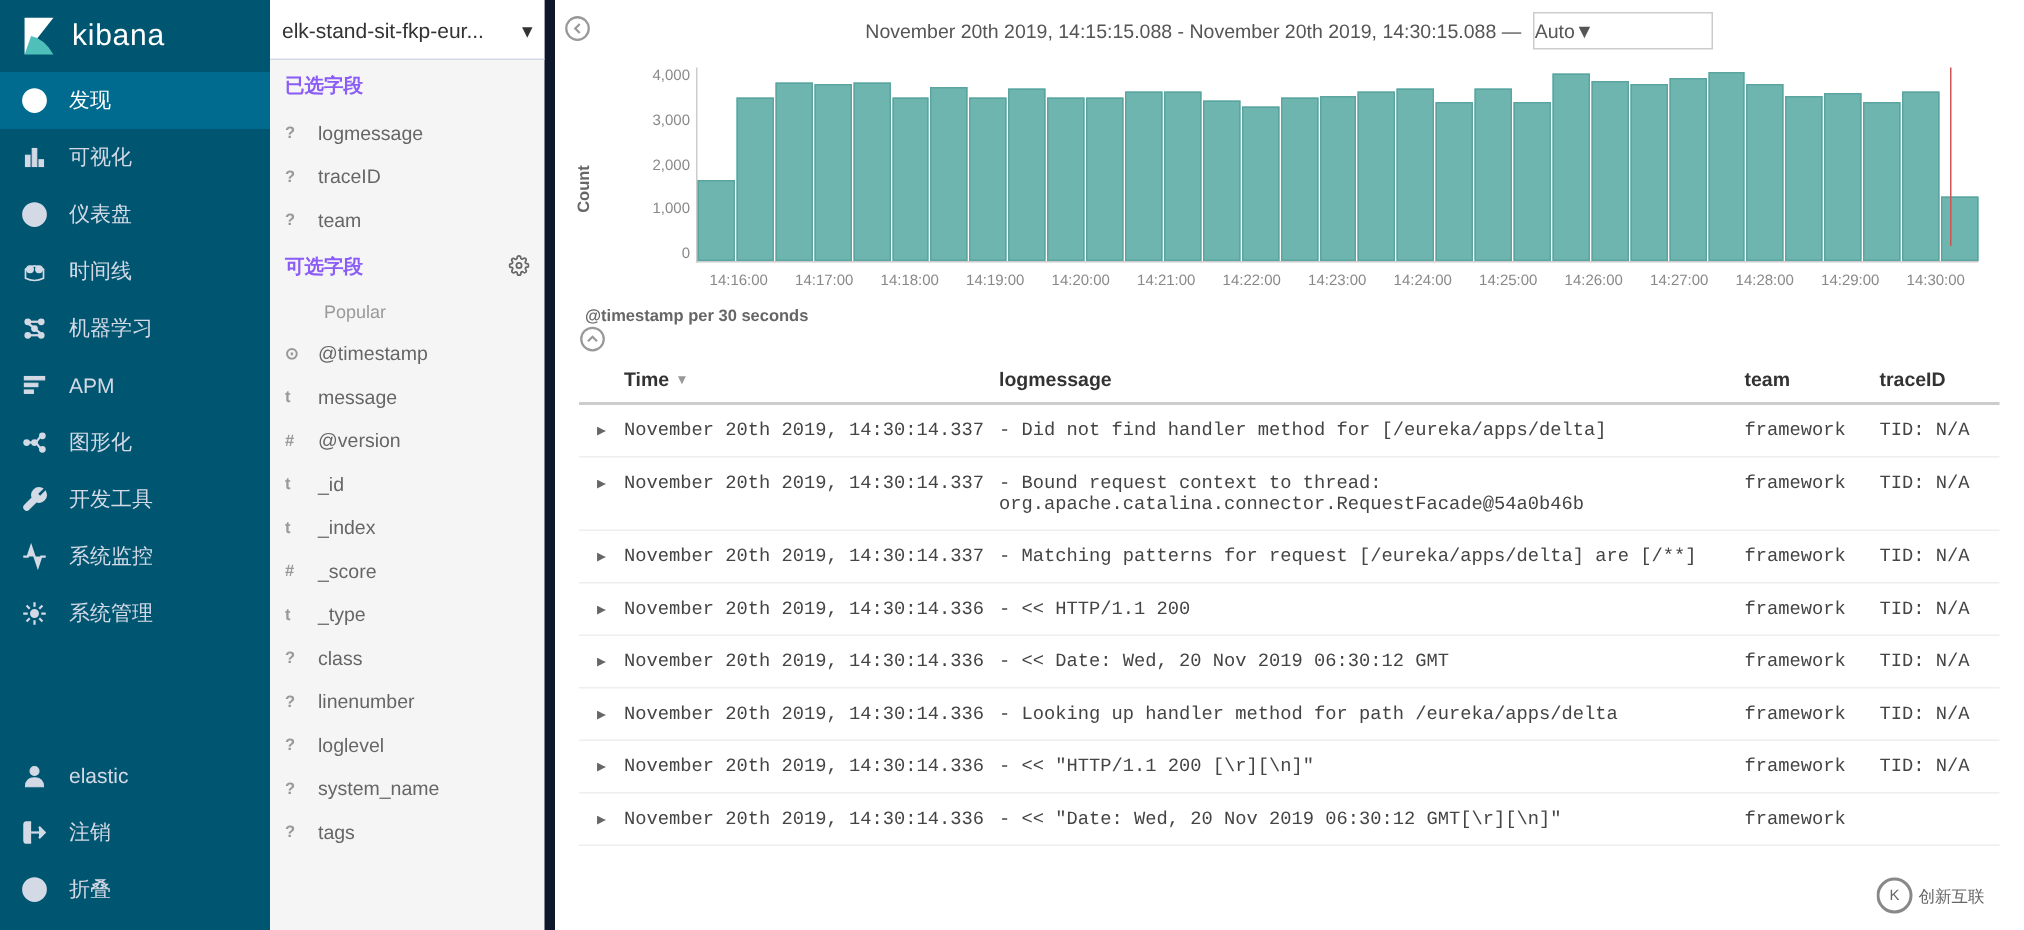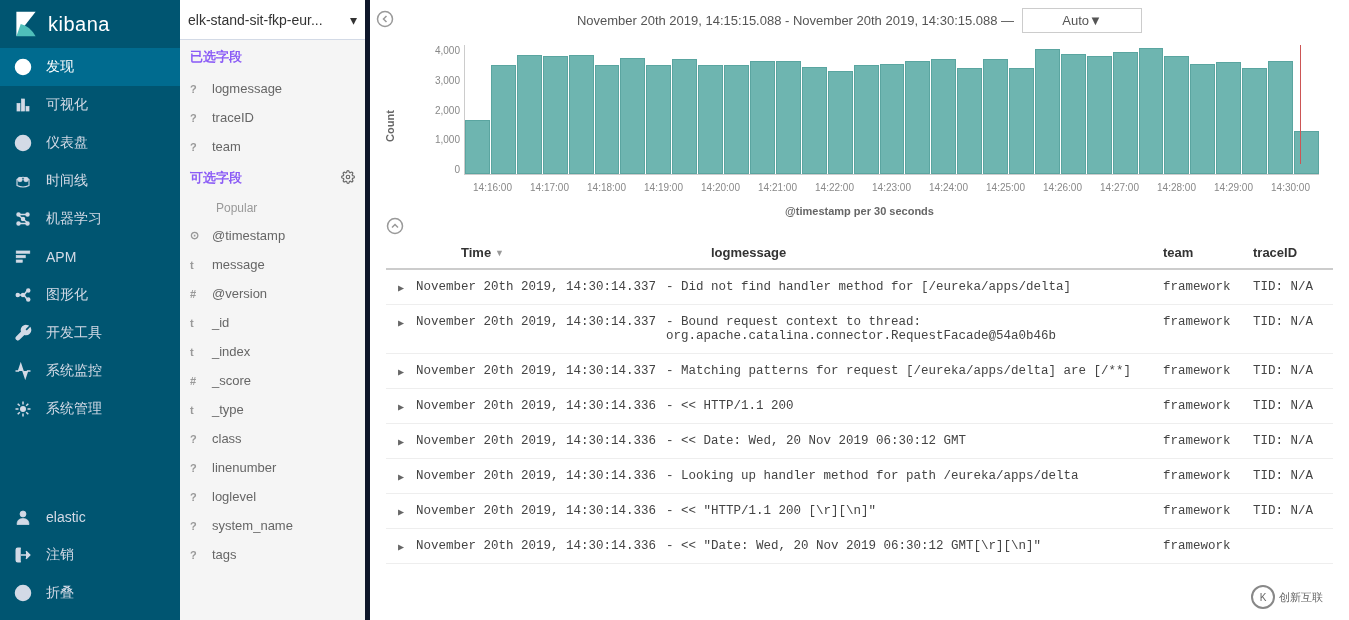--- a/index.html
+++ b/index.html
@@ -12,57 +12,57 @@
     .logo-icon { width: 28px; height: 28px; margin-right: 8px; }
     .logo-text { font-size: 20px; font-weight: 400; letter-spacing: 0.5px; }
     .nav-items { flex: 1; }
     .nav-item { display: flex; align-items: center; padding: 10px 14px; cursor: pointer; color: #d3dae6; font-size: 14px; }
     .nav-item.active { background: #006b8f; color: #fff; }
     .nav-icon { width: 18px; height: 18px; margin-right: 14px; display: inline-flex; align-items: center; justify-content: center; }
     .nav-icon svg { width: 18px; height: 18px; fill: currentColor; stroke: currentColor; }
     .nav-bottom { margin-top: auto; padding-bottom: 8px; }
     
     
-    .fields-sidebar { width: 190px; background: #f5f5f5; border-right: 5px solid #0f172a; flex-shrink: 0; overflow-y: auto; }
+    .fields-sidebar { width: 190px; background: #f5f5f5; border-right: 7px solid #0f172a; flex-shrink: 0; overflow-y: auto; }
     .index-selector { padding: 6px 8px; border-bottom: 1px solid #d3dae6; display: flex; align-items: center; justify-content: space-between; cursor: pointer; background: #fff; font-size: 14px; height: 40px; }
     .index-selector-text { overflow: hidden; text-overflow: ellipsis; white-space: nowrap; }
     .section-header { padding: 8px 10px; font-size: 13px; font-weight: 600; color: #8b5cf6; display: flex; justify-content: space-between; align-items: center; }
     .field-item { display: flex; align-items: center; padding: 7px 10px; cursor: pointer; font-size: 13px; color: #666; }
     .field-type { width: 14px; margin-right: 8px; font-size: 11px; color: #999; font-weight: 600; }
     .popular-label { padding: 6px 10px; font-size: 12px; color: #999; margin-left: 26px; }
     .gear-btn { cursor: pointer; color: #666; }
     
     
     .main { flex: 1; display: flex; flex-direction: column; overflow: hidden; }
     .collapse-btn { position: absolute; left: 376px; top: 10px; width: 18px; height: 18px; color: #999; cursor: pointer; z-index: 10; }
     
     
     .time-header { display: flex; justify-content: center; align-items: center; padding: 8px 16px; font-size: 13px; color: #555; gap: 8px; }
-    .interval-select { border: 1px solid #ccc; padding: 4px 0; font-size: 13px; display: flex; align-items: center; justify-content: center; width: 120px; cursor: pointer; }
+    .interval-select { border: 1px solid #ccc; padding: 4px 0; font-size: 13px; display: flex; align-items: center; justify-content: flex-start; width: 120px; cursor: pointer; }
     
     
     .chart-area { padding: 4px 20px 10px 20px; position: relative; height: 170px; }
     .chart-ylabel { position: absolute; left: 4px; top: 50%; transform: translateY(-50%) rotate(-90deg); font-size: 11px; color: #666; font-weight: 600; }
     .chart-container { margin-left: 40px; height: 140px; position: relative; }
     .y-axis { position: absolute; left: -6px; top: 0; height: 130px; display: flex; flex-direction: column; justify-content: space-between; font-size: 10px; color: #888; text-align: right; width: 36px; }
     .y-tick { text-align: right; }
     .bars-container { position: absolute; left: 34px; bottom: 10px; right: 10px; height: 130px; display: flex; align-items: flex-end; gap: 1px; border-left: 1px solid #ccc; border-bottom: 1px solid #ccc; }
     .bar { flex: 1; background: #6eb5b0; border: 1px solid #5aa5a0; }
     .x-axis { position: absolute; left: 34px; right: 10px; bottom: -8px; display: flex; font-size: 10px; color: #888; }
     .x-tick { flex: 1; text-align: center; }
-    .chart-xlabel { text-align: center; font-size: 11px; color: #666; font-weight: 600; margin-top: 20px; }
+    .chart-xlabel { text-align: left; font-size: 11px; color: #666; font-weight: 600; margin-top: 20px; }
     .marker-line { position: absolute; width: 1px; background: #cc5555; top: 0; bottom: 10px; }
     
     
     .scroll-top { margin: 6px 0 0 16px; color: #999; width: 18px; height: 18px; cursor: pointer; }
     
     
     .results { flex: 1; overflow-y: auto; padding: 0 16px; }
     .results-header { display: flex; padding: 10px 0 8px 30px; border-bottom: 2px solid #ccc; font-size: 13px; font-weight: 600; color: #333; }
-    .col-time { width: 250px; display: flex; align-items: center; gap: 4px; margin-left: 45px; }
+    .col-time { width: 250px; display: flex; align-items: center; gap: 4px; }
     .col-logmessage { flex: 1; }
     .col-team { width: 90px; }
     .col-traceid { width: 80px; }
     .result-row { display: flex; padding: 10px 0 10px 0; border-bottom: 1px solid #eee; font-family: "Courier New", monospace; font-size: 12.5px; color: #444; align-items: flex-start; }
     .expand-arrow { width: 30px; text-align: center; cursor: pointer; color: #666; font-size: 10px; padding-top: 2px; }
     .cell-time { width: 250px; }
     .cell-msg { flex: 1; padding-right: 10px; }
     .cell-team { width: 90px; }
     .cell-tid { width: 80px; }
     .sort-arrow { font-size: 9px; color: #999; }

